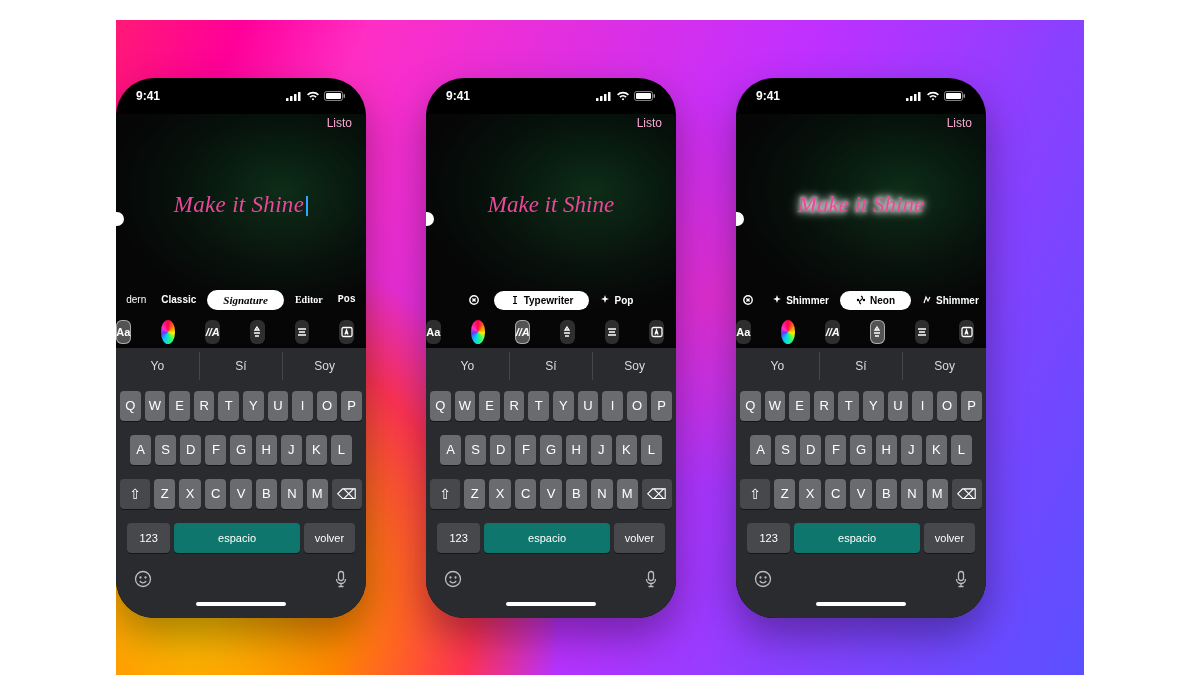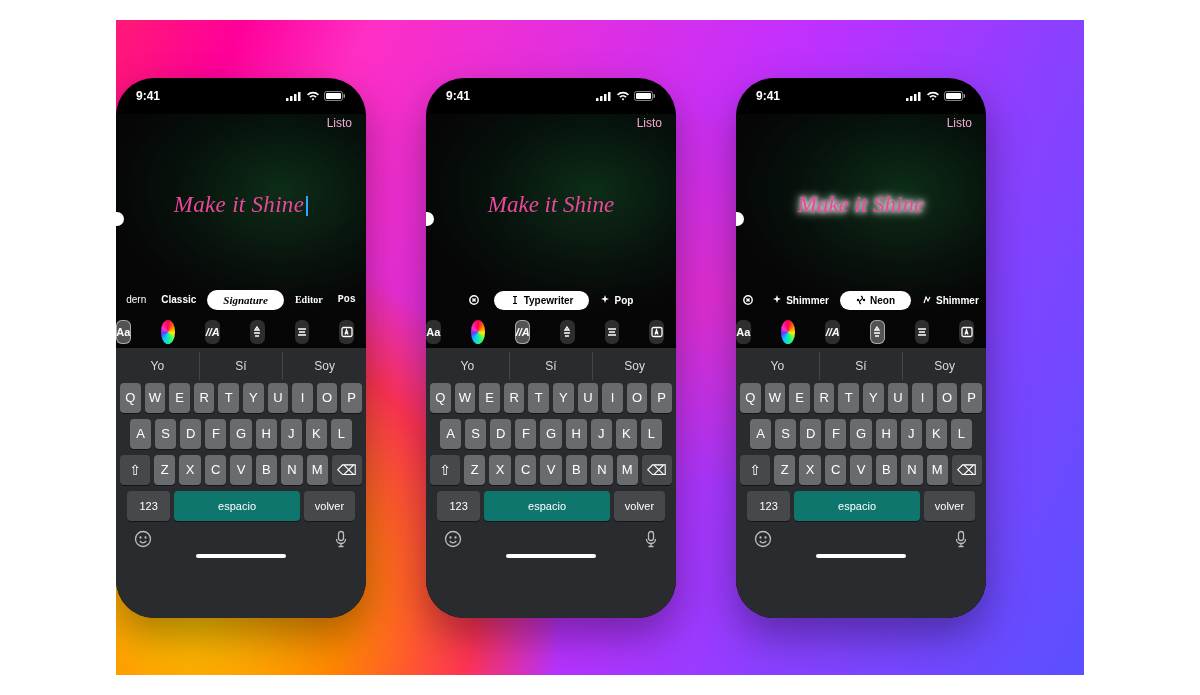--- a/index.html
+++ b/index.html
@@ -147,20 +147,21 @@
     border-radius:50%;
   }
   .tool-btn svg { display:block; }
 
   
   .keyboard {
     flex:1;
     background:#2a2b2e;
     display:flex; flex-direction:column;
     padding-top:4px;
+    gap:8px;
   }
   .suggestions {
     display:flex;
     color:#dcdcdc;
     font-size:12px;
     height:28px;
   }
   .suggestions div {
     flex:1; display:flex; align-items:center; justify-content:center;
     border-right:1px solid #454648;

